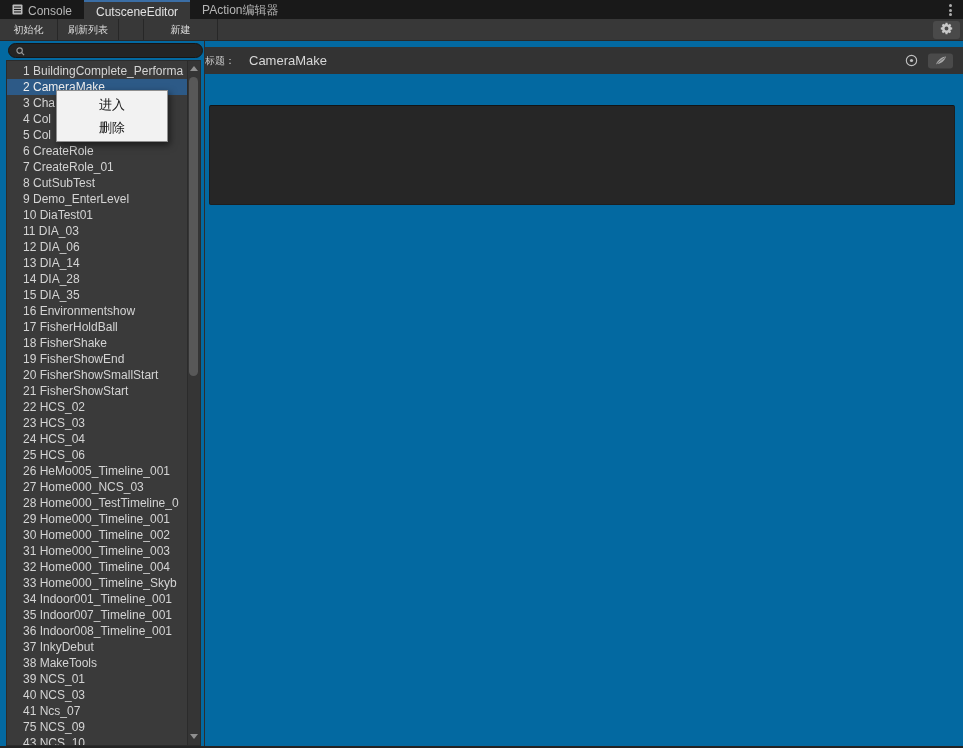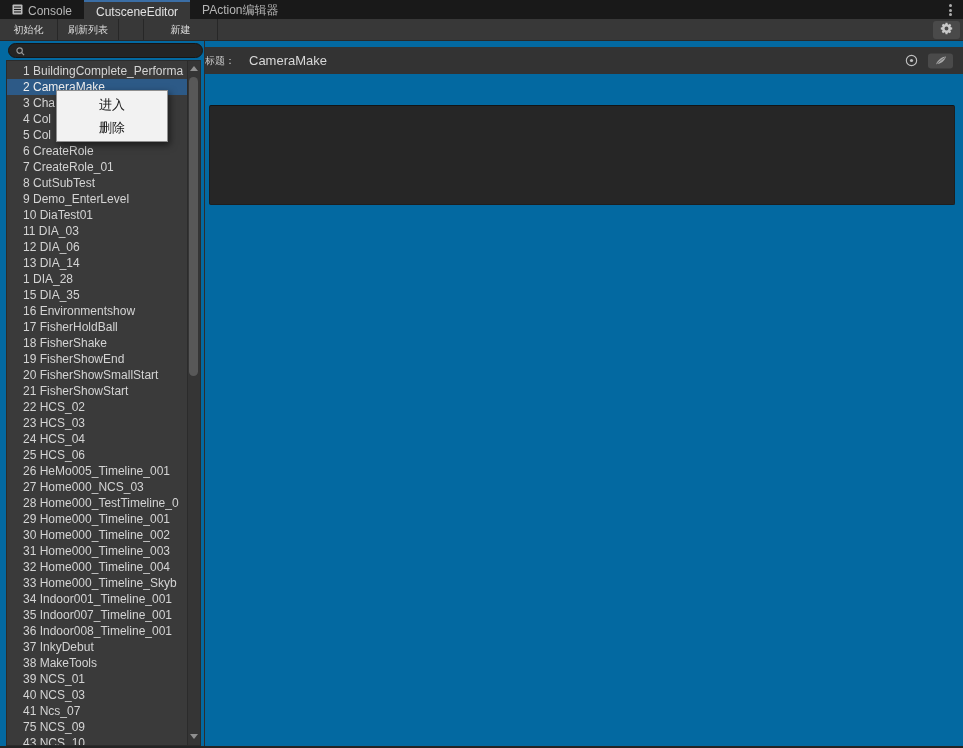--- a/index.html
+++ b/index.html
@@ -132,21 +132,21 @@
         <div class="list-row">4 Col</div>
         <div class="list-row">5 Col</div>
         <div class="list-row">6 CreateRole</div>
         <div class="list-row">7 CreateRole_01</div>
         <div class="list-row">8 CutSubTest</div>
         <div class="list-row">9 Demo_EnterLevel</div>
         <div class="list-row">10 DiaTest01</div>
         <div class="list-row">11 DIA_03</div>
         <div class="list-row">12 DIA_06</div>
         <div class="list-row">13 DIA_14</div>
-        <div class="list-row">1 DIA_28</div>
+        <div class="list-row">14 DIA_28</div>
         <div class="list-row">15 DIA_35</div>
         <div class="list-row">16 Environmentshow</div>
         <div class="list-row">17 FisherHoldBall</div>
         <div class="list-row">18 FisherShake</div>
         <div class="list-row">19 FisherShowEnd</div>
         <div class="list-row">20 FisherShowSmallStart</div>
         <div class="list-row">21 FisherShowStart</div>
         <div class="list-row">22 HCS_02</div>
         <div class="list-row">23 HCS_03</div>
         <div class="list-row">24 HCS_04</div>

